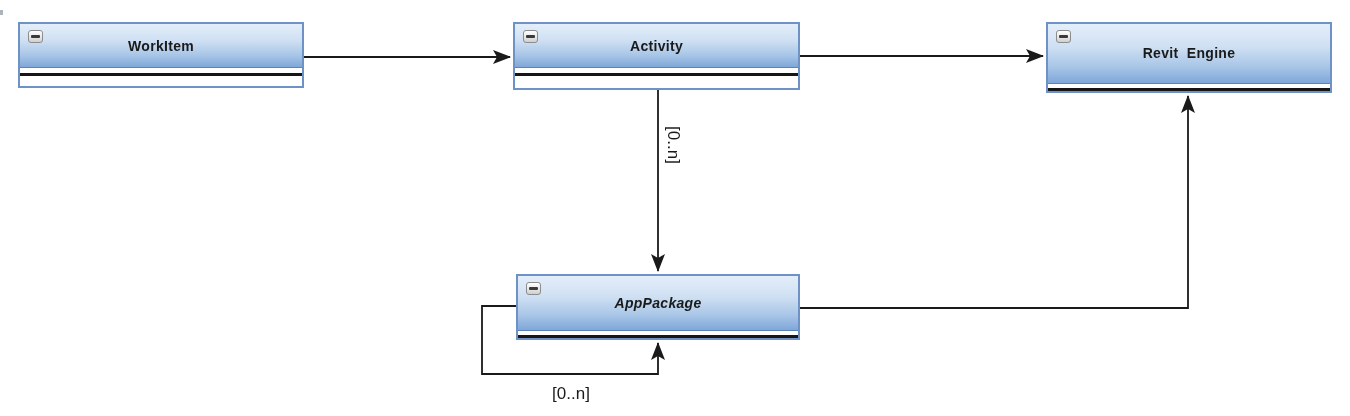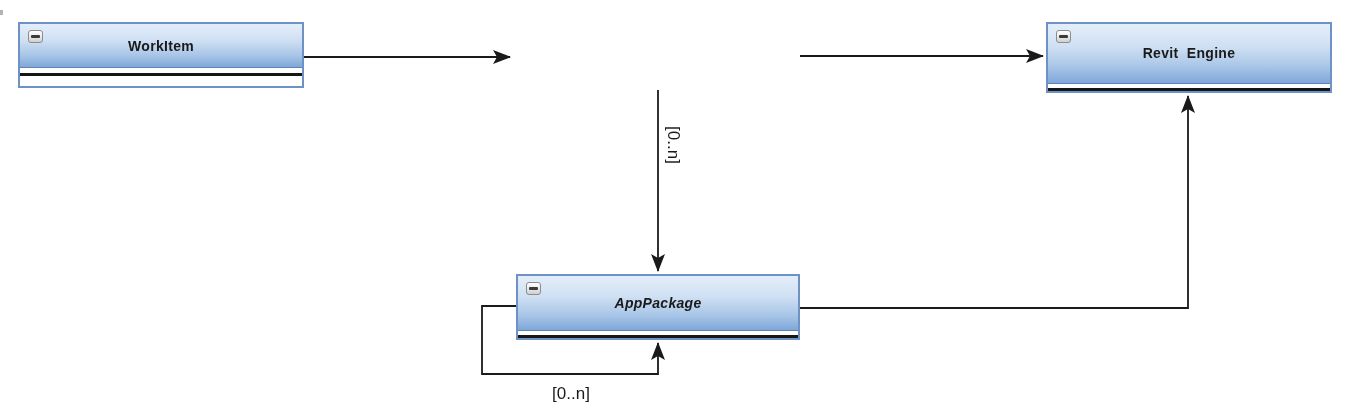--- a/index.html
+++ b/index.html
@@ -121,20 +121,31 @@
       <div class="collapse-btn">
         <span class="minus-glyph"></span>
       </div>
       <span class="class-title">WorkItem</span>
     </div>
     <div class="compartment-strip"></div>
     <div class="compartment-sep"></div>
     <div class="compartment-body"></div>
   </div>
 
+  <div class="class-box" id="box-activity">
+    <div class="class-header">
+      <div class="collapse-btn">
+        <span class="minus-glyph"></span>
+      </div>
+      <span class="class-title">Activity</span>
+    </div>
+    <div class="compartment-strip"></div>
+    <div class="compartment-sep"></div>
+    <div class="compartment-body"></div>
+  </div>
 
   <div class="class-box" id="box-revit">
     <div class="class-header">
       <div class="collapse-btn">
         <span class="minus-glyph"></span>
       </div>
       <span class="class-title">Revit  Engine</span>
     </div>
     <div class="compartment-strip"></div>
     <div class="compartment-sep"></div>

